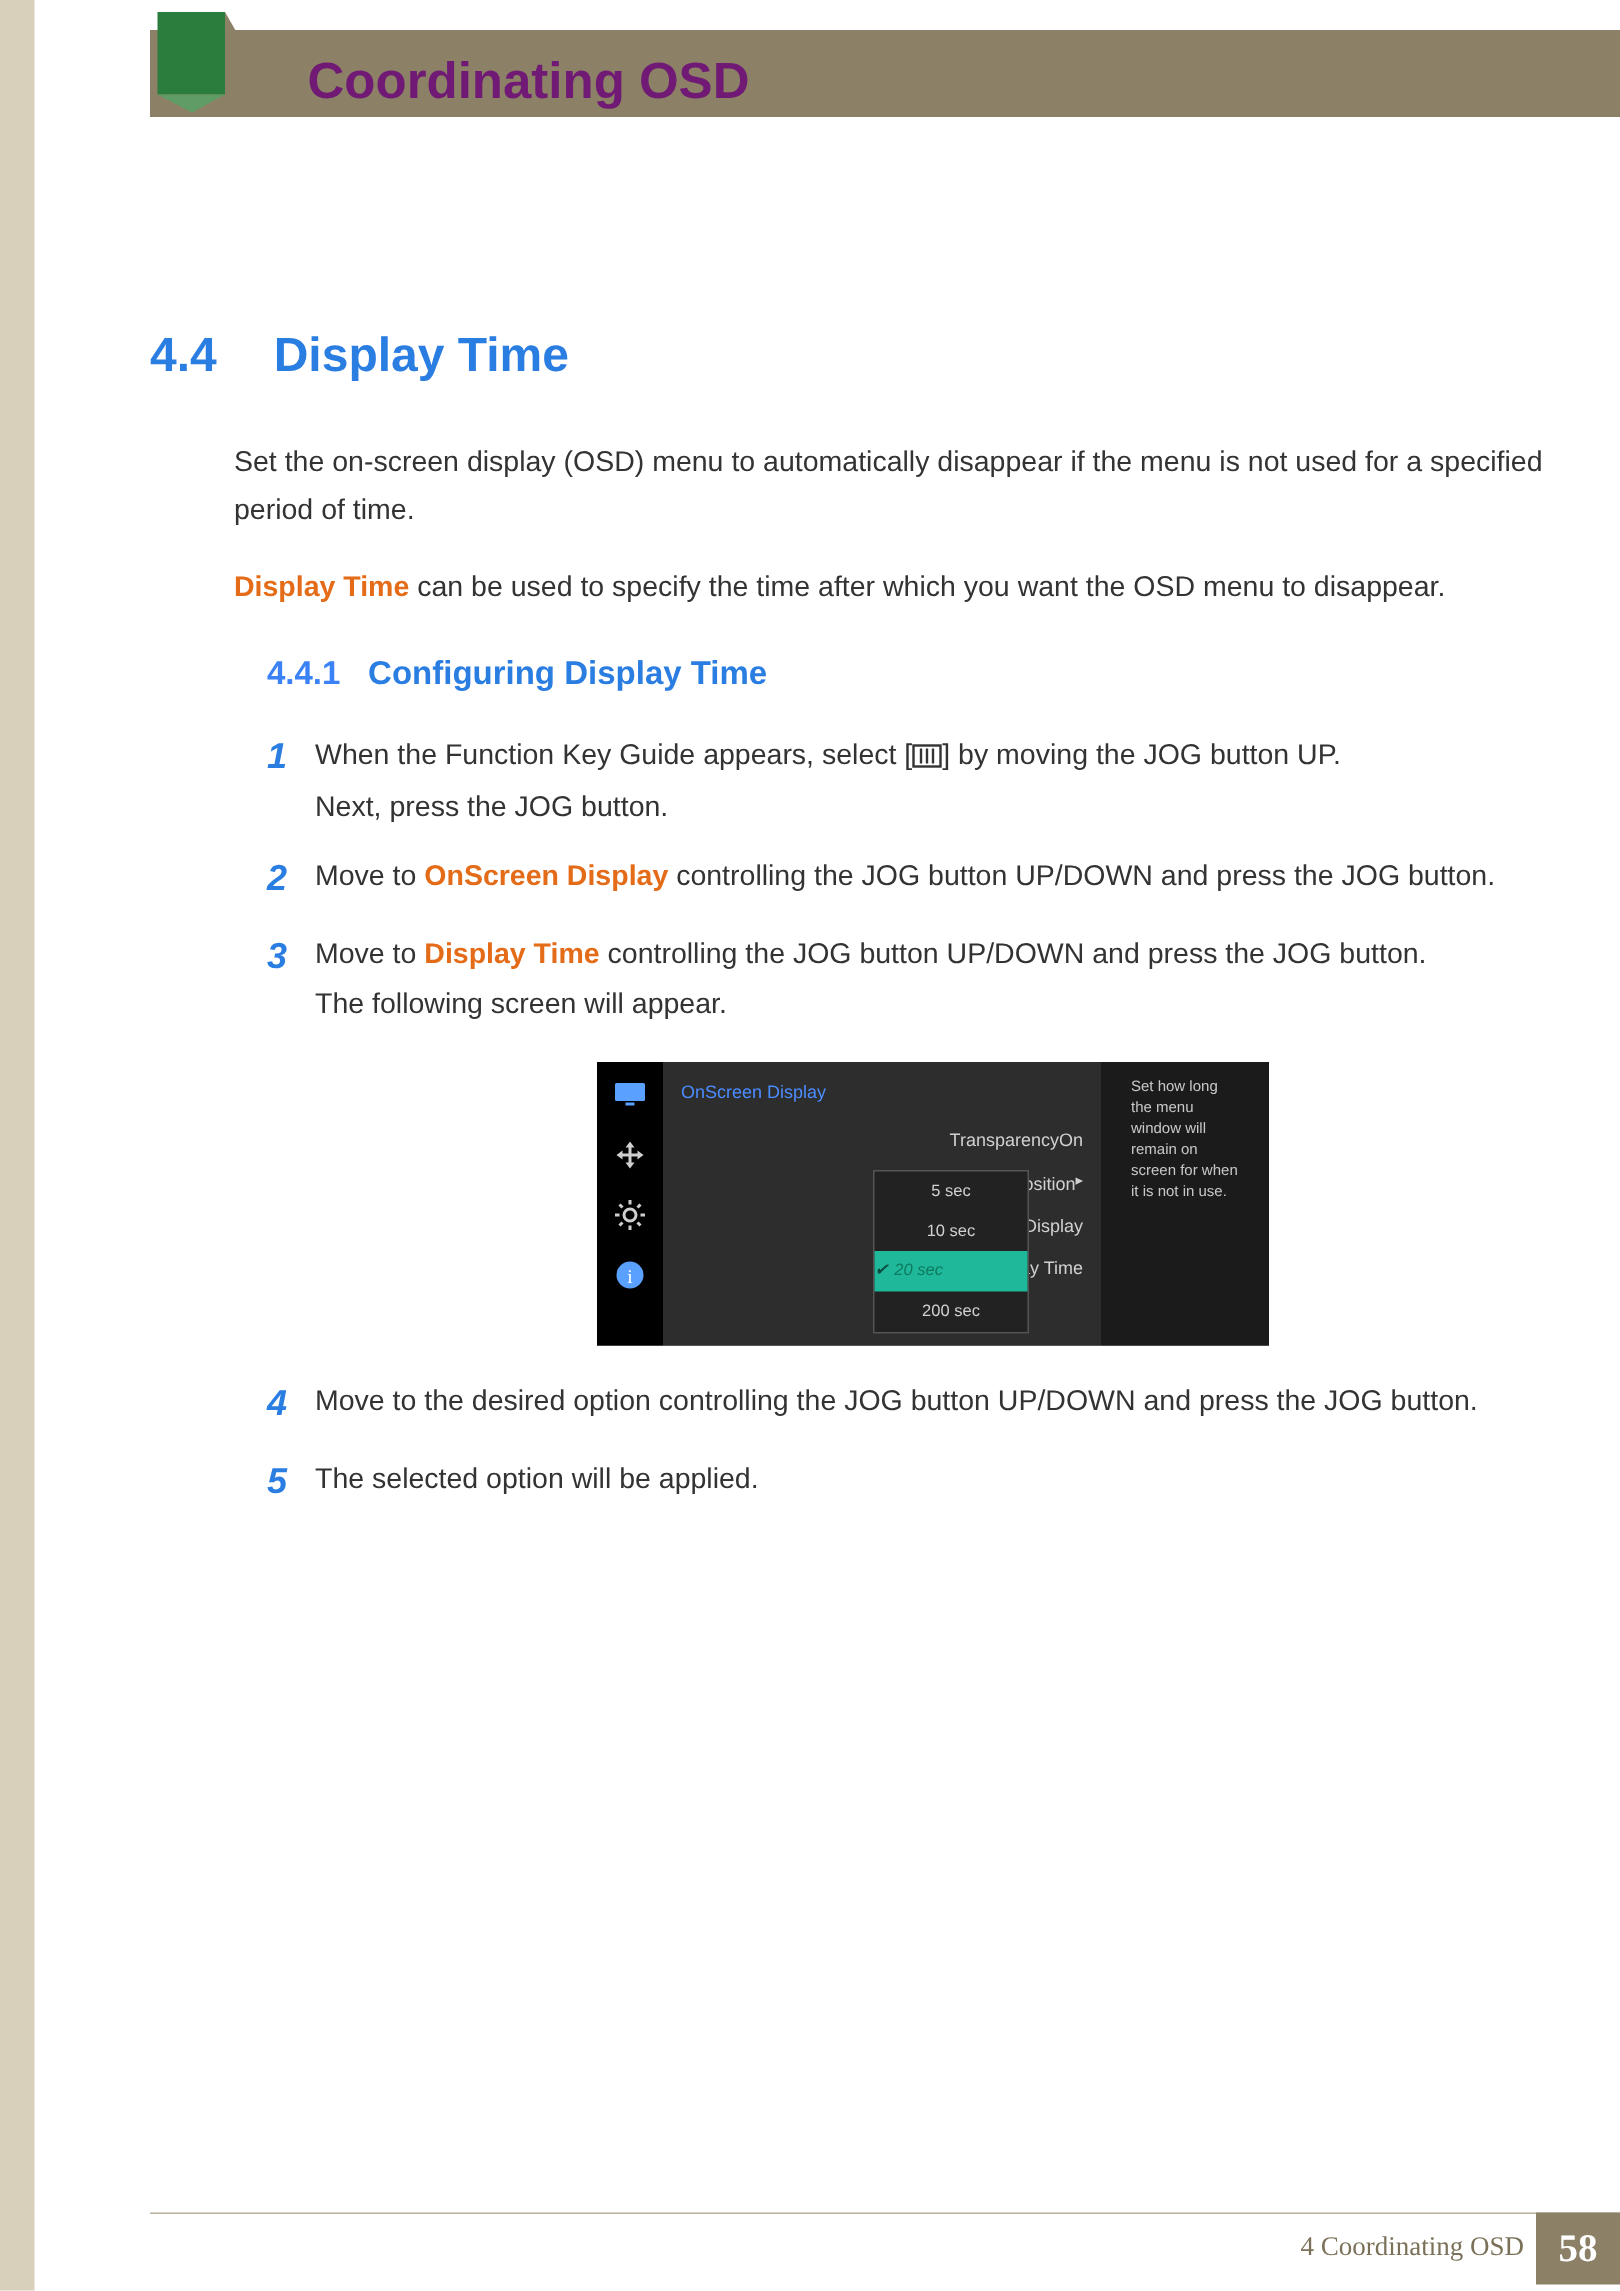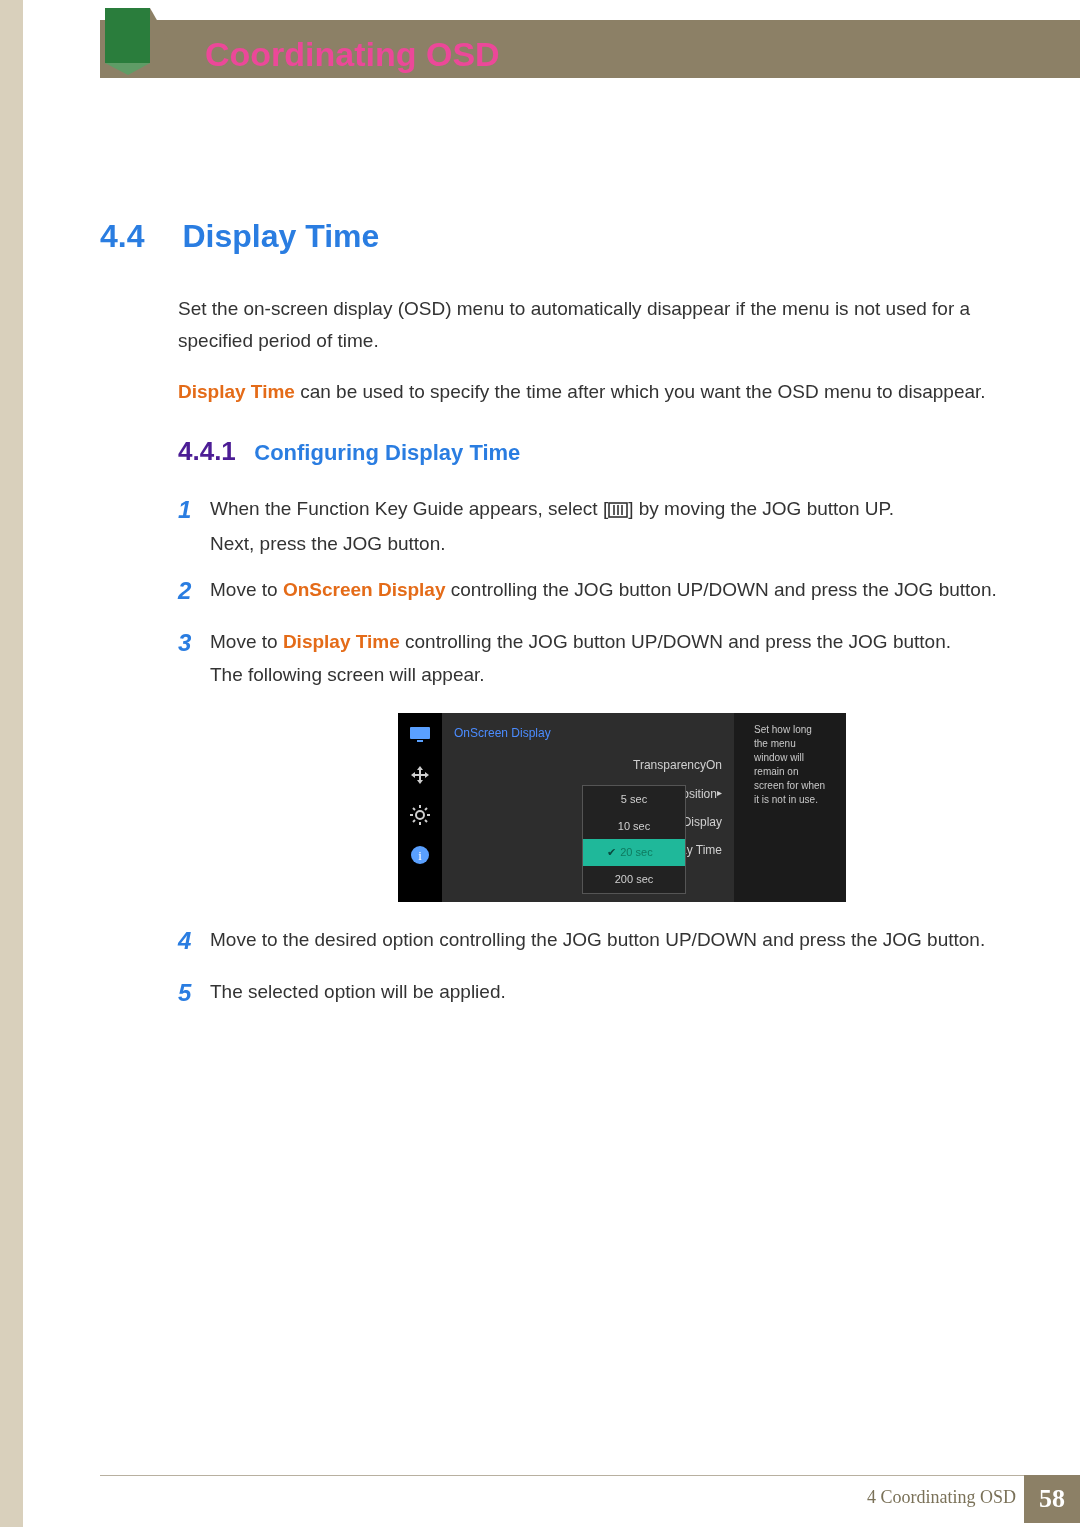--- a/index.html
+++ b/index.html
@@ -38,57 +38,57 @@
     position: absolute;
     left: 0;
     top: -12px;
   }
   .header-title {
     position: absolute;
     left: 205px;
     top: 35px;
     font-size: 34px;
     font-weight: bold;
-    color: #ec4899;
+    color: #701a75;
   }
   .content {
     position: absolute;
     left: 100px;
     top: 218px;
     right: 50px;
   }
   .sec-num {
     font-size: 32px;
     font-weight: bold;
     color: #2a7de1;
     display: inline-block;
     width: 78px;
   }
   .sec-title {
     font-size: 32px;
     font-weight: bold;
     color: #2a7de1;
   }
   .body-text {
-    margin-left: 78px;
+    margin-left: 56px;
     margin-top: 38px;
     font-size: 19px;
     line-height: 1.7;
     color: #333;
   }
   .body-text p { margin-bottom: 18px; }
   .body-text .accent { color: #e46b18; font-weight: bold; }
   .subsec {
     margin-left: 78px;
     margin-top: 28px;
   }
   .subsec-num {
-    font-size: 26px;
-    font-weight: bold;
-    color: #4c1d95;
+    font-size: 22px;
+    font-weight: bold;
+    color: #3b82f6;
     display: inline-block;
     margin-right: 14px;
   }
   .subsec-title {
     font-size: 22px;
     font-weight: bold;
     color: #2a7de1;
   }
   .steps {
     margin-left: 78px;
@@ -169,21 +169,22 @@
     padding: 4px 8px;
     text-align: center;
   }
   .osd-opt.sel {
     background: #1fb89a;
     color: #092;
     color: #0d3;
     color: #064;
     color: #0a4;
     text-align: left;
-    padding-left: 24px;
+    padding-left: 0;
+    font-style: italic;
   }
   .osd-opt.sel .chk { color: #0a5; margin-right: 4px; }
   .osd-opt.sel span.lab { color: #0e7a5f; }
   .osd-opt.sel { color: #0b4; }
   .osd-opt.sel .lab { color: #147; }
   .osd-opt.sel { background:#1fb89a; }
   .osd-opt.sel .lab { color:#0a4a3f; }
   .osd-opt.sel .chk { color:#0a4a3f; }
   .osd-help {
     width: 112px;

